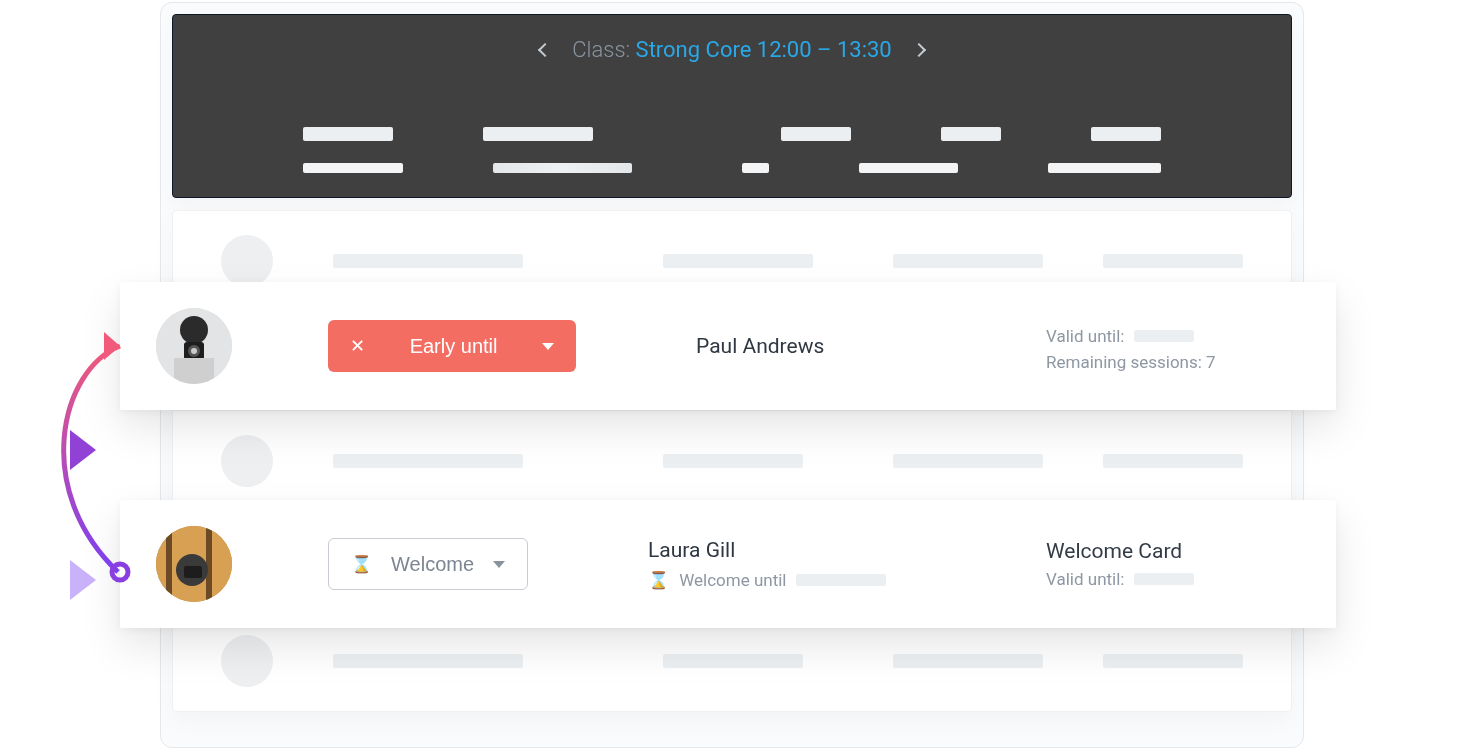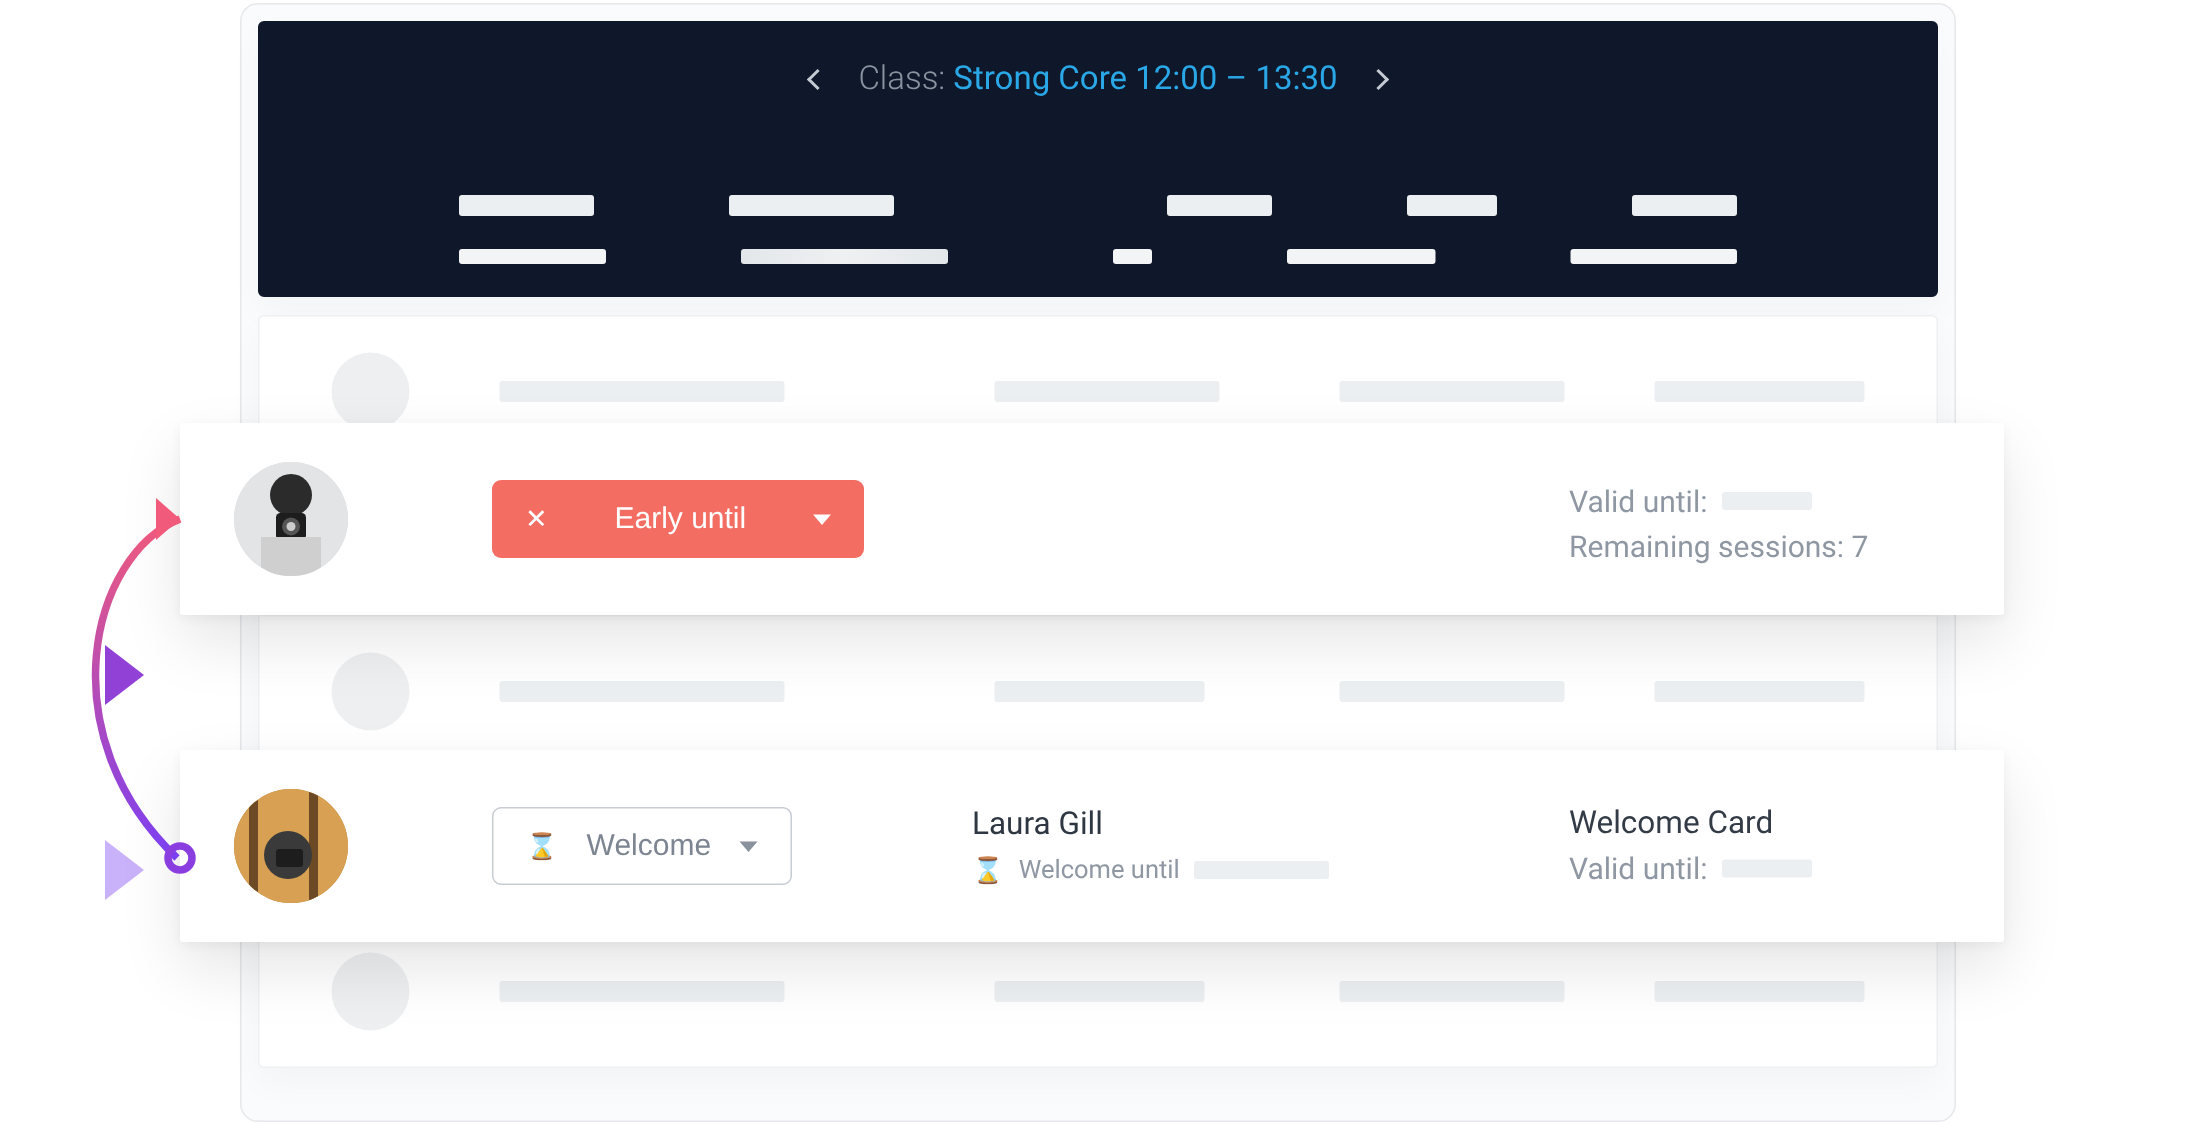--- a/index.html
+++ b/index.html
@@ -18,22 +18,22 @@
     left: 160px; top: 2px;
     width: 1144px; height: 746px;
     border: 1px solid #e6e8eb;
     border-radius: 12px;
     background: #fafbfc;
   }
   .bg-header {
     position: absolute;
     left: 172px; top: 14px;
     width: 1120px; height: 184px;
-    background: #0f172a;
-    border: 4px solid #0f172a;
+    background: #404040;
+    border: 1px solid #0f172a;
     border-radius: 4px;
     box-shadow: 0 10px 24px rgba(0,0,0,0.03);
   }
   .class-title-row {
     display: flex;
     align-items: center;
     justify-content: center;
     gap: 22px;
     padding-top: 22px;
     font-size: 22px;
@@ -134,21 +134,21 @@
   }
   .person-name { font-size:21px; color:#2f3842; font-weight:400; }
   .waitline { margin-top:8px; color:#8e97a2; font-size:17px; display:flex; align-items:center; gap:10px;}
   .waitline .ph{width:90px;height:12px;}
 
   .right-col {
     margin-left:auto;
     min-width: 250px;
   }
   .card-title { font-size:21px; color:#333c46; }
-  .subline { font-size:20px; color:#8e97a2; margin-top:6px; display:flex; align-items:center; gap:10px;}
+  .subline { font-size:17px; color:#8e97a2; margin-top:6px; display:flex; align-items:center; gap:10px;}
   .subline .ph{width:60px;height:12px;}
 
   
   .swap-deco {
     position:absolute;
     left: 40px; top: 310px;
     width: 130px; height: 300px;
     pointer-events:none;
   }
 </style>
@@ -222,20 +222,23 @@
       <rect x="18" y="50" width="40" height="30" fill="#cfcfcf"></rect>
     </svg>
   </div>
 
   <button class="status-btn early">
     <span class="x">✕</span>
     <span>Early until</span>
     <span class="caret"></span>
   </button>
 
+  <div class="mid-col">
+    <div class="person-name">Paul Andrews</div>
+  </div>
 
   <div class="right-col">
     <div class="subline">
       <span>Valid until:</span>
       <span class="ph"></span>
     </div>
     <div class="subline">
       <span>Remaining sessions: 7</span>
     </div>
   </div>

